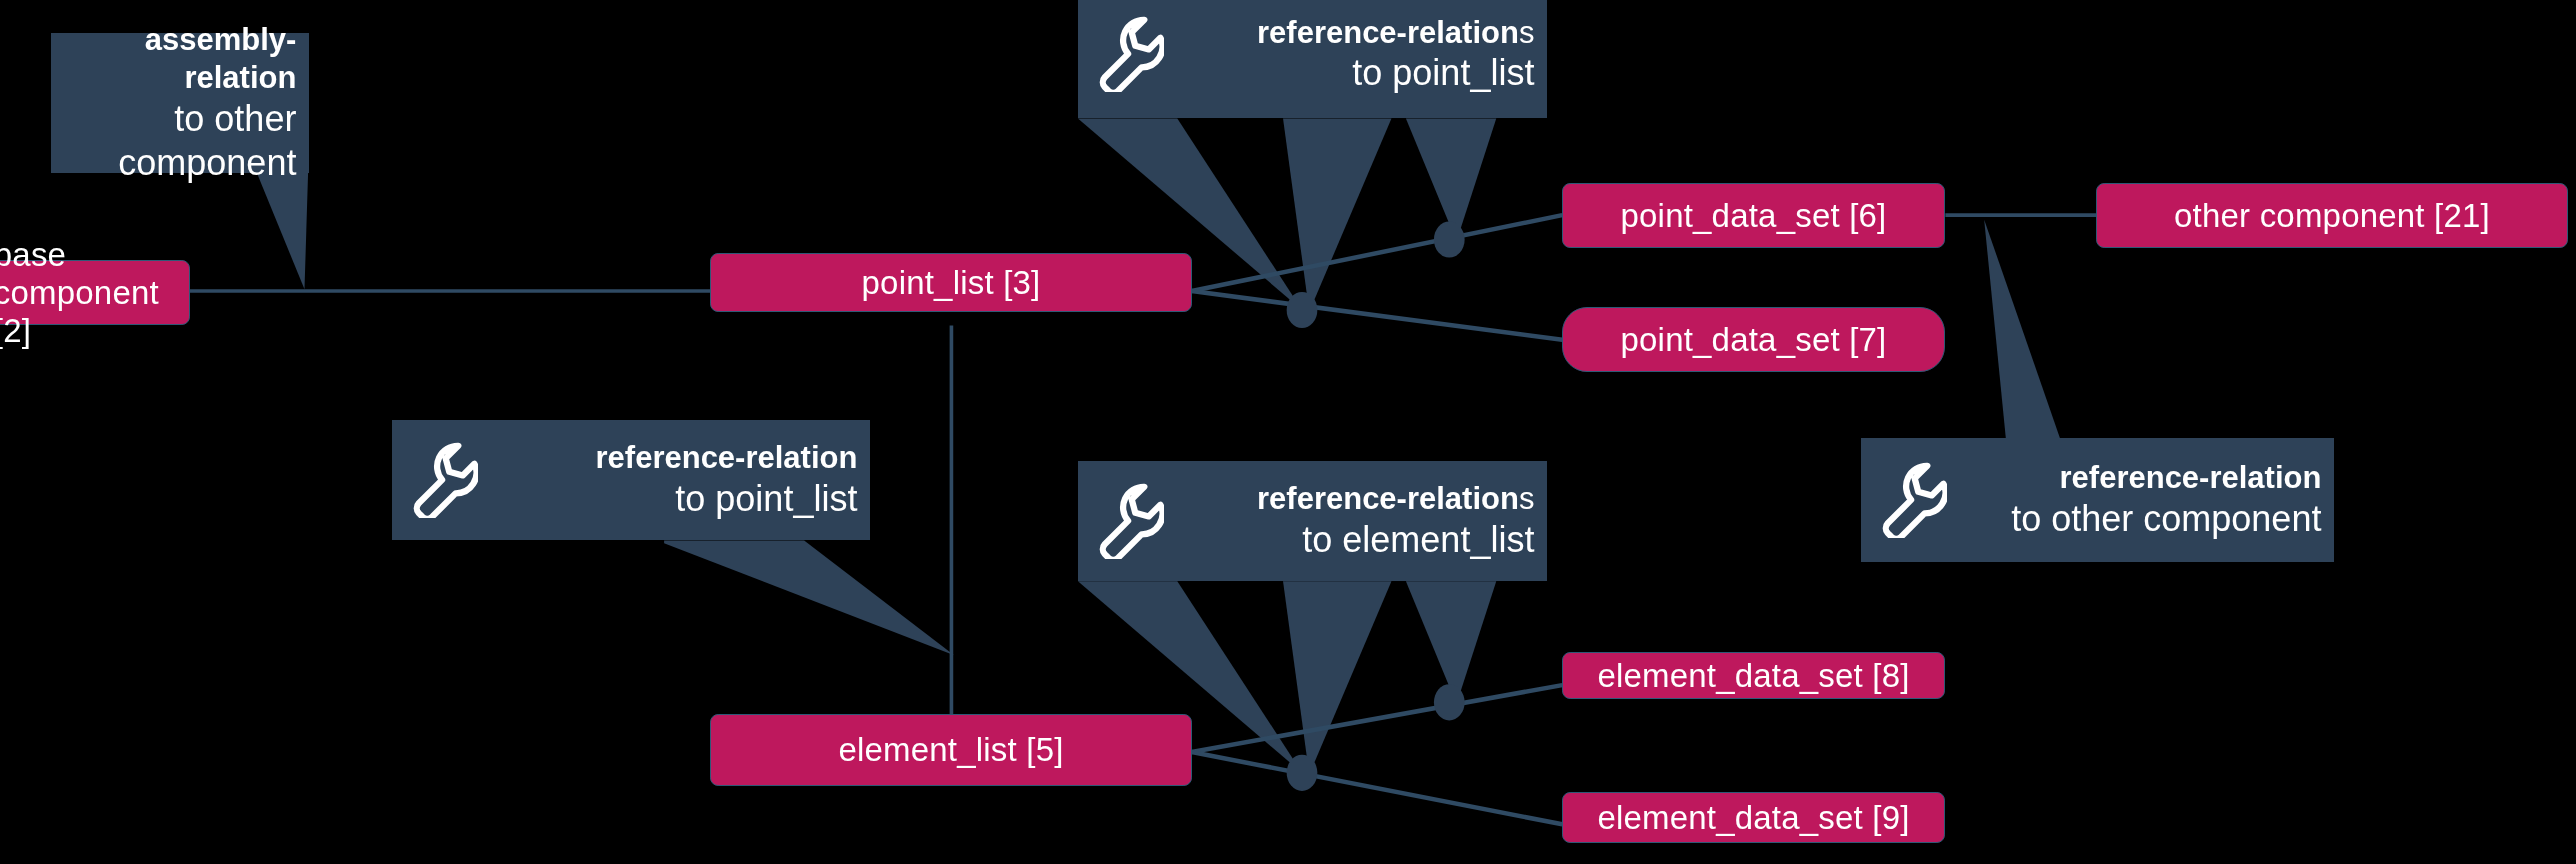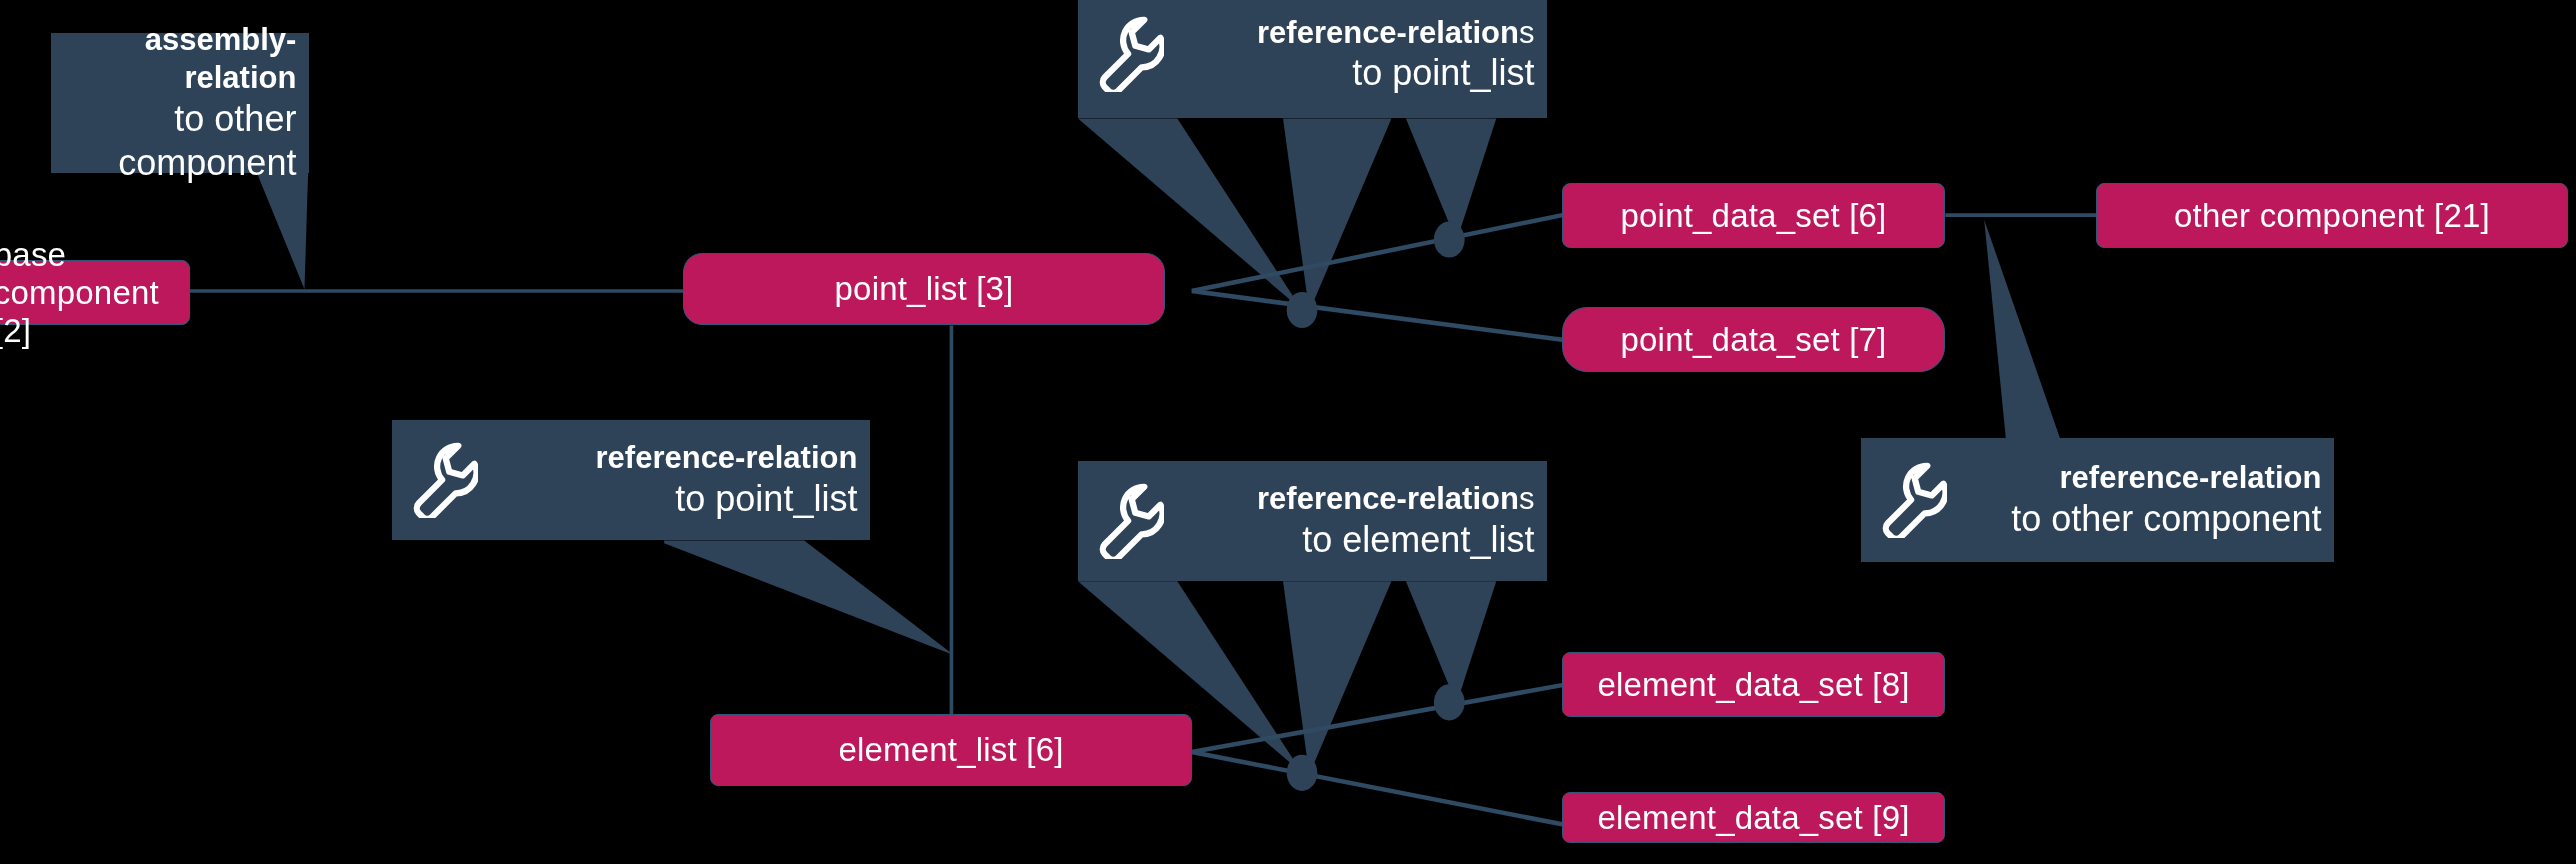--- a/index.html
+++ b/index.html
@@ -51,41 +51,41 @@
     <ellipse cx="1604" cy="265" rx="17" ry="20" fill="#2e4258"></ellipse>
     <ellipse cx="1441" cy="343" rx="17" ry="20" fill="#2e4258"></ellipse>
     <ellipse cx="1604" cy="777" rx="17" ry="20" fill="#2e4258"></ellipse>
     <ellipse cx="1441" cy="855" rx="17" ry="20" fill="#2e4258"></ellipse>
   </svg>
 
   <div class="node" style="left:-7.2px;top:260px;width:197px;height:65px;">
     <span>base component [2]</span>
   </div>
 
-  <div class="node" style="left:683px;top:253px;width:482px;height:72px;border-radius:19px;">
+  <div class="node" style="left:710px;top:253px;width:482px;height:59px;">
     <span>point_list [3]</span>
   </div>
 
   <div class="node" style="left:1562px;top:183px;width:383px;height:65px;">
     <span>point_data_set [6]</span>
   </div>
 
   <div class="node" style="left:1562px;top:307px;width:383px;height:65px;border-radius:25px;">
     <span>point_data_set [7]</span>
   </div>
 
   <div class="node" style="left:2096px;top:183px;width:472px;height:65px;">
     <span>other component [21]</span>
   </div>
 
   <div class="node" style="left:710px;top:714px;width:482px;height:72px;">
-    <span>element_list [6]</span>
+    <span>element_list [5]</span>
   </div>
 
-  <div class="node" style="left:1562px;top:652px;width:383px;height:65px;">
+  <div class="node" style="left:1562px;top:652px;width:383px;height:47px;">
     <span>element_data_set [8]</span>
   </div>
 
   <div class="node" style="left:1562px;top:792px;width:383px;height:51px;">
     <span>element_data_set [9]</span>
   </div>
 
   <div class="callout" style="left:51px;top:33px;width:258px;height:140px;">
     <div class="txt">
       <div class="l1"><span>assembly-relation</span><span class="plain"></span></div>

